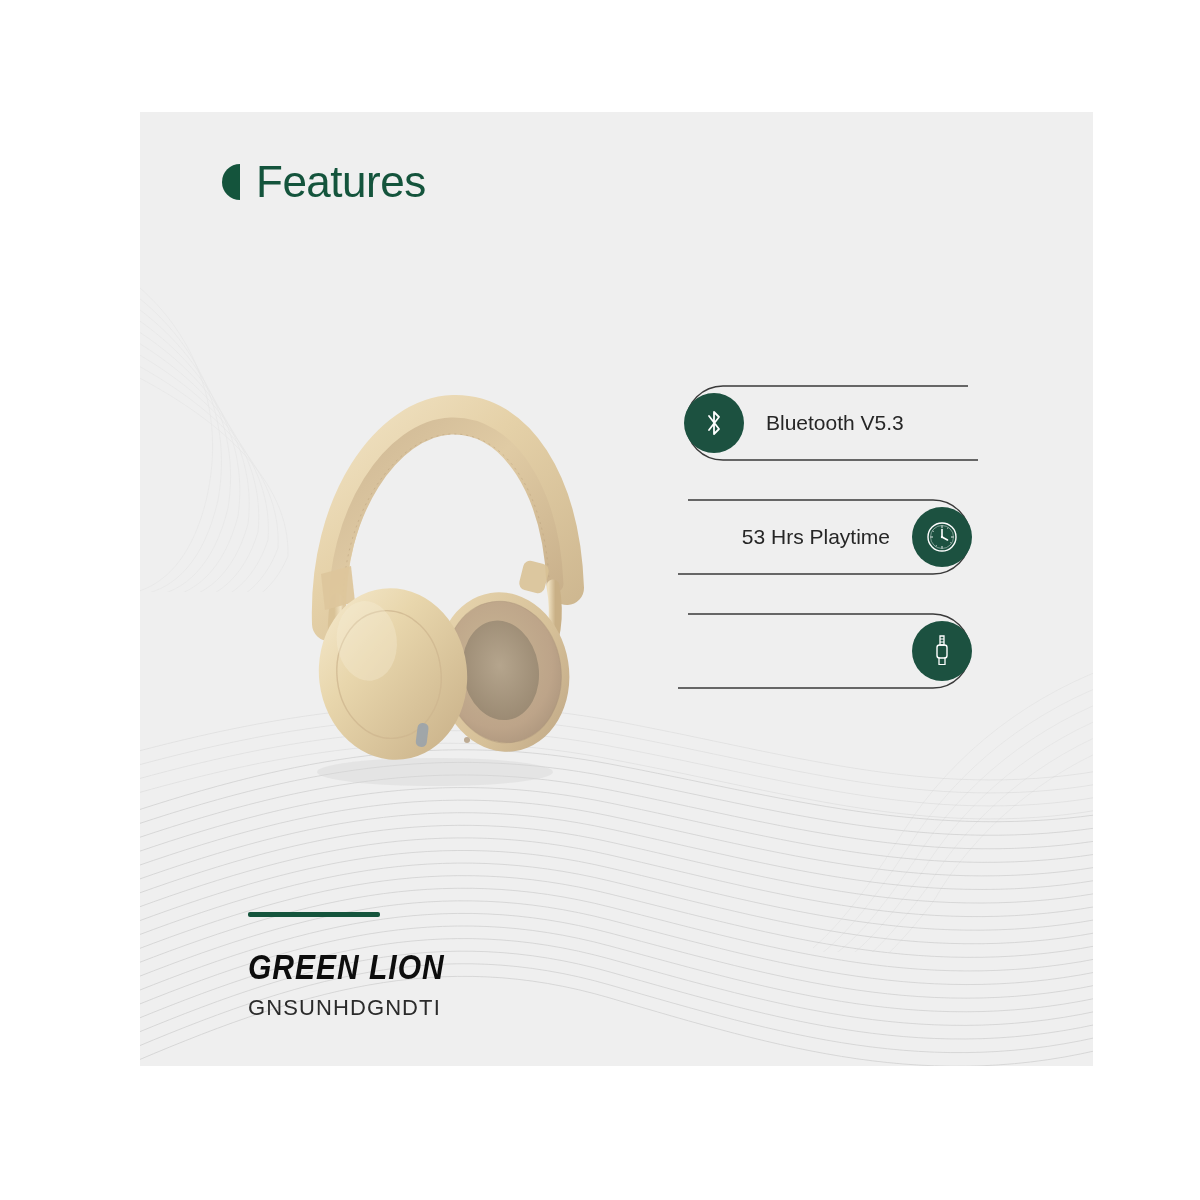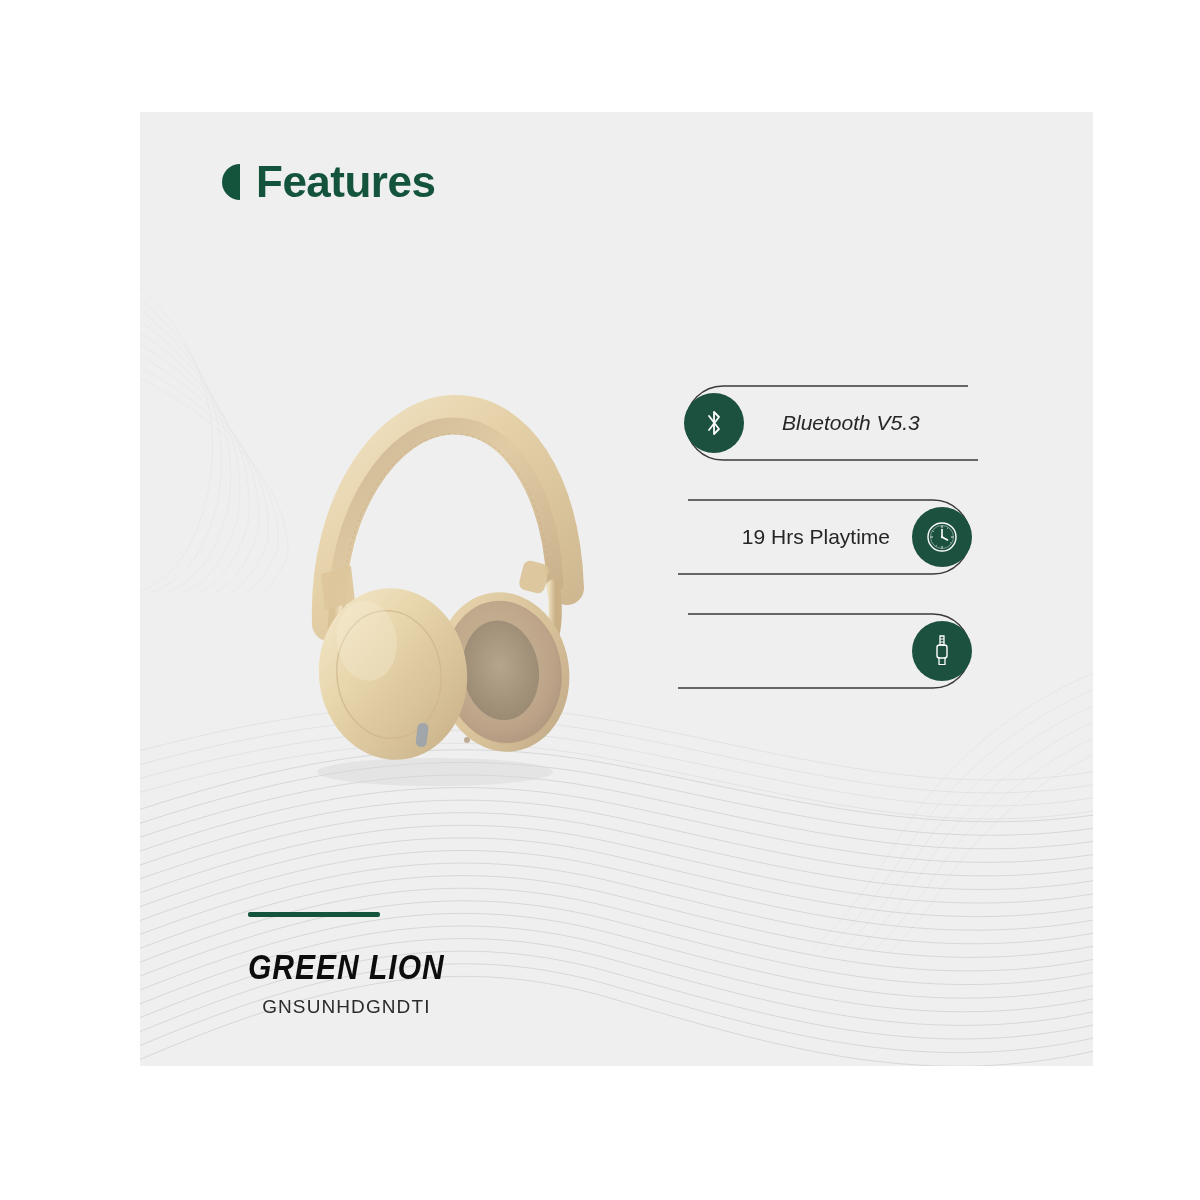--- a/index.html
+++ b/index.html
@@ -67,21 +67,21 @@
     top: 48px;
     display: flex;
     align-items: center;
     gap: 14px;
   }
   #features-mark {
     display: block;
   }
   #features-title {
     font-size: 44px;
-    font-weight: bold;
+    font-weight: normal;
     letter-spacing: -0.5px;
     color: #14543c;
     line-height: 1;
     white-space: nowrap;
   }
 
   
   #product {
     position: absolute;
     left: 145px;
@@ -128,53 +128,52 @@
     height: 78px;
     display: flex;
     align-items: center;
     font-size: 21px;
     color: #262626;
     white-space: nowrap;
   }
 
   
   .badge.left .badge-circle { left: 6px; }
-  .badge.left .badge-label  { left: 104px; font-style: italic; }
+  .badge.left .badge-label  { left: 88px; }
 
   
   .badge.right .badge-circle { right: 6px; }
   .badge.right .badge-label  { right: 88px; }
 
   
   #brand {
     position: absolute;
     left: 108px;
     top: 800px;
-    text-align: center;
   }
   #brand-rule {
     width: 132px;
     height: 5px;
     background: #14543c;
     border-radius: 2px;
   }
   #brand-name {
     margin-top: 32px;
     font-size: 30px;
     font-weight: bold;
     font-style: italic;
     letter-spacing: 1px;
     color: #0d0d0d;
     line-height: 1;
     transform: scaleY(1.18);
     transform-origin: left top;
   }
   #brand-model {
     margin-top: 18px;
-    font-size: 19px;
+    font-size: 22px;
     letter-spacing: 1.1px;
     color: #2b2b2b;
     line-height: 1;
   }
 </style>
 </head>
 <body>
 
 <div id="poster">
   <div id="canvas">
@@ -348,21 +347,21 @@
               <line x1="23.2" y1="7.3" x2="22.2" y2="9"></line>
               <line x1="26.7" y1="23.2" x2="25" y2="22.2"></line>
               <line x1="10.8" y1="26.7" x2="11.8" y2="25"></line>
               <line x1="7.3" y1="10.8" x2="9" y2="11.8"></line>
             </g>
             <line x1="17" y1="17" x2="17" y2="9.5" stroke="#ffffff" stroke-width="1.6" stroke-linecap="round"></line>
             <line x1="17" y1="17" x2="22.5" y2="20" stroke="#ffffff" stroke-width="1.6" stroke-linecap="round"></line>
             <circle cx="17" cy="17" r="1.2" fill="#ffffff"></circle>
           </svg>
         </div>
-        <div class="badge-label">19 Hrs Playtime</div>
+        <div class="badge-label">53 Hrs Playtime</div>
       </div>
 
 
       <div class="badge right">
         <svg class="badge-shape" viewBox="0 0 300 78">
           <path d="M10 2 L 255 2 A 37 37 0 0 1 255 76 L 0 76" fill="none" stroke="#3a3a3a" stroke-width="1.4"></path>
         </svg>
         <div class="badge-circle">
           <svg width="24" height="34" viewBox="0 0 24 34">
             <path d="M10 2 L 14 2 L 14 11 L 10 11 Z" fill="none" stroke="#ffffff" stroke-width="1.3"></path>

